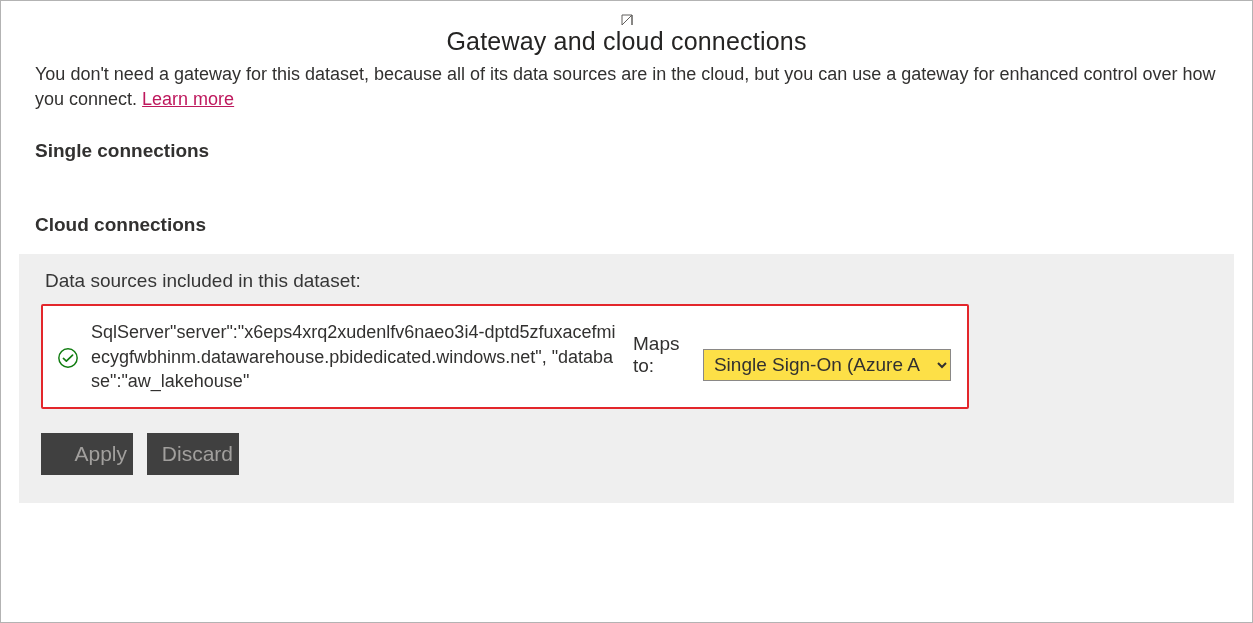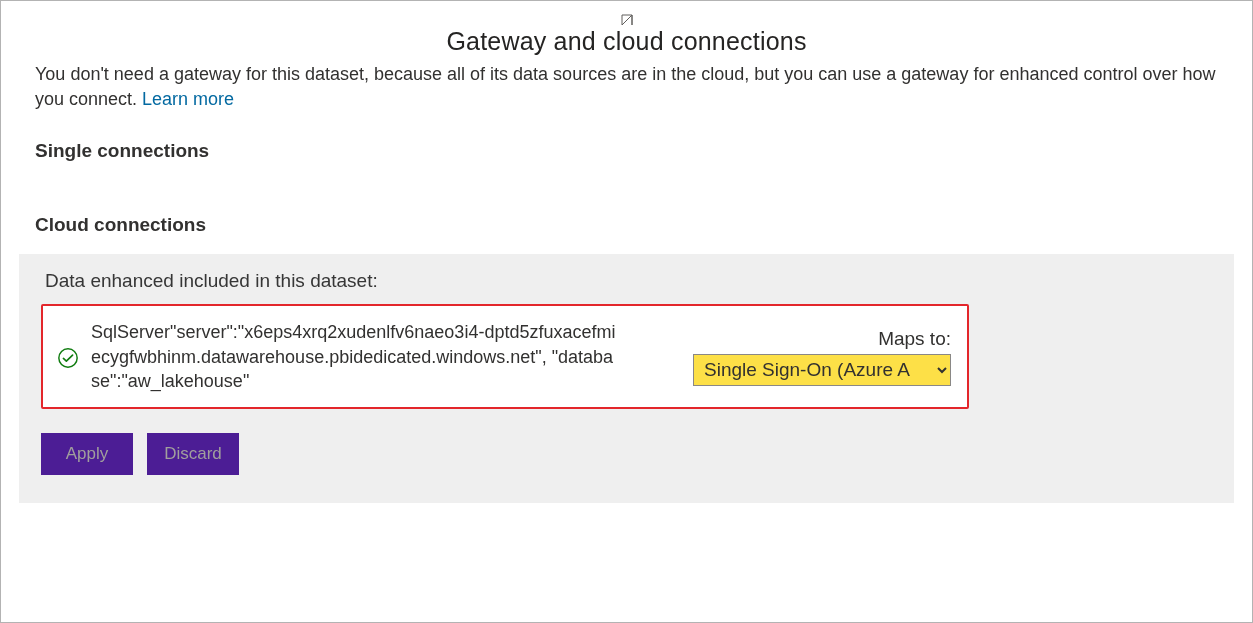--- a/index.html
+++ b/index.html
@@ -39,21 +39,22 @@
     align-items:center;
     justify-content:center;
   }
   .description {
     font-size: 18px;
     line-height: 1.4;
     color: #323130;
     margin: 4px 0 28px 16px;
   }
   .description a {
-    color: #0369a1;
+    color: #be185d;
+    text-decoration: underline;
     cursor: pointer;
   }
   .subheading {
     font-size: 19px;
     font-weight: 700;
     color: #323130;
     margin: 8px 0 18px 16px;
   }
   .subheading.cloud {
     margin-top: 52px;
@@ -133,21 +134,21 @@
   .datasource-text {
     font-size: 18px;
     line-height: 1.35;
     color: #323130;
     max-width: 530px;
     word-break: break-all;
   }
   .maps-col {
     margin-left: auto;
     display:flex;
-    flex-direction:column;
+    flex-direction:row;
     align-items:flex-end;
   }
   .maps-label {
     font-size: 19px;
     color: #323130;
     margin-bottom: 4px;
   }
   .maps-select {
     font-family: inherit;
     font-size: 19px;
@@ -162,25 +163,26 @@
 
   
   .actions {
     display:flex;
     gap: 14px;
     margin-top: 24px;
   }
   .btn {
     min-width: 92px;
     height: 42px;
-    background: #4c1d95;
+    background: #404040;
     border: none;
-    font-size: 17px;
+    font-size: 21px;
     color: #a19f9d;
     cursor: default;
+    text-align: right;
   }
 </style>
 </head>
 <body>
 
 <div class="panel">
 
   <div class="section-header">
     <span class="collapse-icon">
       <svg viewBox="0 0 12 12" width="12" height="12">
@@ -194,21 +196,21 @@
   <div class="description">
     <span>You don't need a gateway for this dataset, because all of its data sources are in the cloud, but you can use a gateway for enhanced control over how you connect. </span><a>Learn more</a>
   </div>
 
   <div class="subheading">Single connections</div>
 
 
   <div class="subheading cloud">Cloud connections</div>
 
   <div class="grey-panel">
-    <div class="grey-panel-heading">Data enhanced included in this dataset:</div>
+    <div class="grey-panel-heading">Data sources included in this dataset:</div>
 
     <div class="highlight-box">
       <div class="datasource-row">
         <span class="check-icon">
           <svg viewBox="0 0 24 24" width="22" height="22">
             <circle cx="12" cy="12" r="10" fill="none" stroke="currentColor" stroke-width="1.6"></circle>
             <path d="M7 12.5 L10.2 15.5 L17 8.8" fill="none" stroke="currentColor" stroke-width="1.8" stroke-linecap="round" stroke-linejoin="round"></path>
           </svg>
         </span>
         <div class="datasource-text">SqlServer"server":"x6eps4xrq2xudenlfv6naeo3i4-dptd5zfuxacefmiecygfwbhinm.datawarehouse.pbidedicated.windows.net", "database":"aw_lakehouse"</div>

